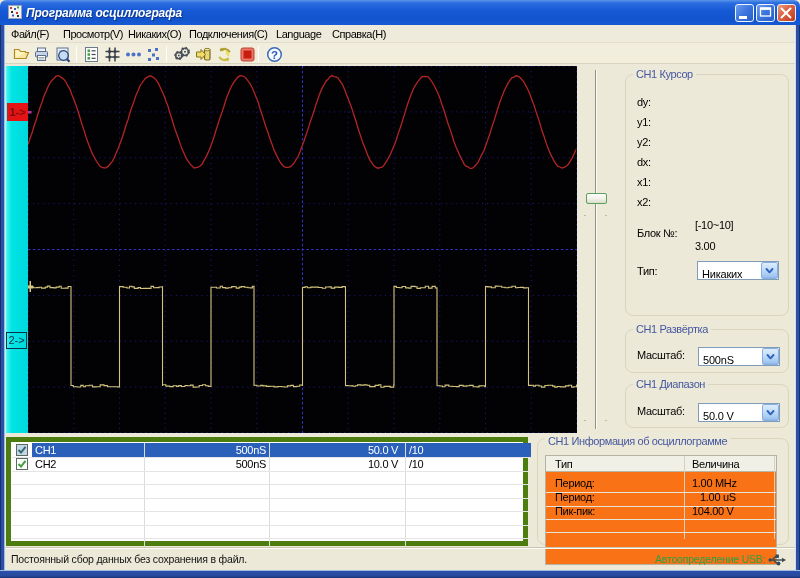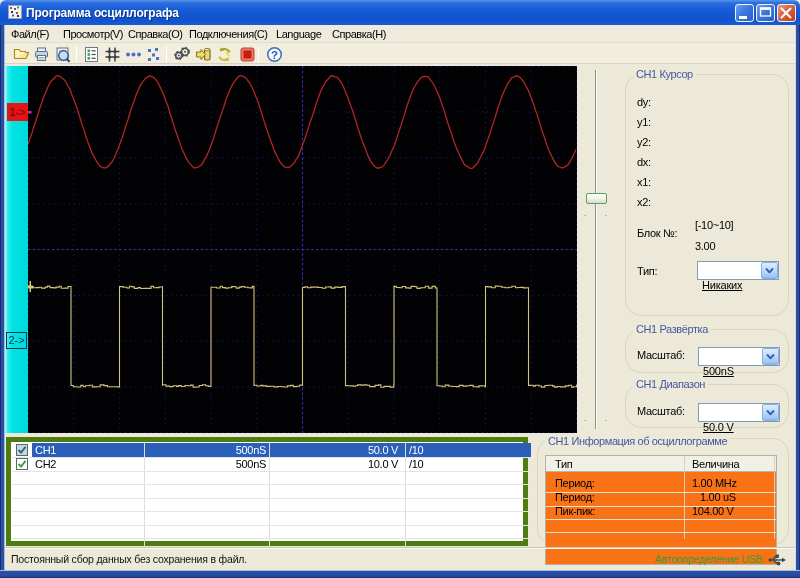--- a/index.html
+++ b/index.html
@@ -2,21 +2,21 @@
 <html><head><meta charset="utf-8">
 <style>
 * { margin:0; padding:0; box-sizing:border-box; }
 html,body { width:800px; height:578px; overflow:hidden; }
 body { font-family:"Liberation Sans", sans-serif; background:#ece9d8; position:relative; }
 .abs { position:absolute; }
 
 
 #titlebar { left:0; top:0; width:800px; height:33px;
   background:linear-gradient(to bottom,#5a96e8 0%,#2b6ce0 9%,#1659d4 32%,#1254ce 60%,#1a5fd8 86%,#0c47b2 97%,#0a3d9c 100%);
-  border-radius:6px 6px 0 0; }
+  border-radius:6px 6px 0 0;font-style:italic; }
 #titlebar .ticon { position:absolute; left:8px; top:5px; width:14px; height:14px; background:#f6f4f0; border:1px solid #9aa4b8; }
 #titlebar .ttext { position:absolute; left:26px; top:6px; color:#fff; font-size:12px; font-weight:bold; letter-spacing:-0.2px; text-shadow:1px 1px 1px #0a3184; }
 .tbtn { position:absolute; top:4px; width:19px; height:18px; border:1px solid #eef4fc; border-radius:3px; }
 .tbtn.b1 { left:735px; background:linear-gradient(135deg,#6d9ef0 0%,#3a74dc 50%,#275fc8 100%); }
 .tbtn.b2 { left:756px; background:linear-gradient(135deg,#6d9ef0 0%,#3a74dc 50%,#275fc8 100%); }
 .tbtn.b3 { left:777px; background:linear-gradient(135deg,#eb9f7c 0%,#dd6547 40%,#c03a1c 100%); }
 
 
 #menubar { left:3px; top:25px; width:792px; height:17px; background:#eeebdc; font-size:11px; letter-spacing:-0.45px; color:#000; }
 #menubar span { position:absolute; top:3px; }
@@ -34,27 +34,27 @@
 #marker2 { position:absolute; left:1px; top:266px; width:21px; height:17px; border:1px solid #0d3246; color:#0d3246; font-size:11px; line-height:15px; text-align:center; }
 #scope { left:28px; top:66px; width:549px; height:367px; background:#020205; }
 
 
 #slider-track { left:595px; top:70px; width:2px; height:359px; background:linear-gradient(to right,#8f8f84 0,#8f8f84 1px,#fcfcf8 1px); }
 #slider-thumb { left:586px; top:193px; width:21px; height:11px; border:1px solid #5aa05e; border-radius:2px;
   background:linear-gradient(to bottom,#fdfdfb 0%,#f1f1e8 55%,#d9d9cc 100%); }
 .tick { position:absolute; width:2px; height:1px; background:#bcb9a8; }
 
 
-.group { position:absolute; border:1px solid #d9d5bf; border-radius:16px; }
+.group { position:absolute; border:1px solid #d9d5bf; border-radius:8px; }
 .group > .gtitle { position:absolute; left:7px; top:-7px; background:#ece9d8; padding:0 3px; font-size:11px; letter-spacing:-0.4px; color:#4557a0; white-space:nowrap; }
 .lbl { position:absolute; font-size:11px; letter-spacing:-0.3px; color:#000; }
 
 
 .combo { position:absolute; width:82px; height:19px; background:#fff; border:1px solid #7f9db9; font-size:11px; letter-spacing:-0.2px; }
-.combo .ctext { position:absolute; left:4px; top:17px;text-decoration:underline; }
+.combo .ctext { position:absolute; left:4px; top:6px; }
 .combo .cbtn { position:absolute; right:0px; top:0px; width:17px; height:17px; border:1px solid #86aee0; border-radius:2px;
   background:linear-gradient(to bottom,#dcecfc 0%,#c2dcf8 45%,#a0c4f0 90%,#8eb4e8 100%); }
 
 
 #chtable { left:6px; top:437px; width:522px; height:109px; background:#fff; border:5px solid #4d7c0f; }
 .tselrow { position:absolute; left:21px; top:1px; width:499px; height:14px; background:#2a5fba; }
 .vline { position:absolute; width:1px; background:#dcdcdc; }
 .hline { position:absolute; height:1px; background:#e4e4e8; }
 .cbx { position:absolute; width:12px; height:12px; border:1px solid #5a6a5a; background:#fff; }
 
@@ -90,21 +90,21 @@
 <rect x="25.5" y="3.5" width="10" height="2.4" fill="#fff"></rect>
 <g stroke="#fff" stroke-width="2" stroke-linecap="round">
         <line x1="46.5" y1="4.5" x2="55.5" y2="13.5"></line>
         <line x1="55.5" y1="4.5" x2="46.5" y2="13.5"></line>
       </g>
 </svg>
 </div>
 <div class="abs" id="menubar">
   <span style="left:8px">Файл(F)</span>
   <span style="left:60px">Просмотр(V)</span>
-  <span style="left:125px">Справка(О)</span>
+  <span style="left:125px">Никаких(О)</span>
   <span style="left:186px">Подключения(С)</span>
   <span style="left:273px">Language</span>
   <span style="left:329px">Справка(Н)</span>
 </div>
 <div class="abs" id="toolbar">
 <div style="position:absolute;left:10px;top:3px;width:17px;height:17px"><svg width="17" height="17" viewBox="0 0 17 17">
         <path d="M1.5 12.5 L4 6.5 H15.5 L13 12.5 Z" fill="#f6e6a2" stroke="#b08a20" stroke-width="1.2"></path>
         <path d="M1.5 12.5 V3.5 H6 L7.5 5.5 H12.5 V6.5" fill="#fdf4c0" stroke="#b08a20" stroke-width="1.2"></path>
       </svg></div>
 <div style="position:absolute;left:30px;top:3px;width:17px;height:17px"><svg width="17" height="17" viewBox="0 0 17 17">

